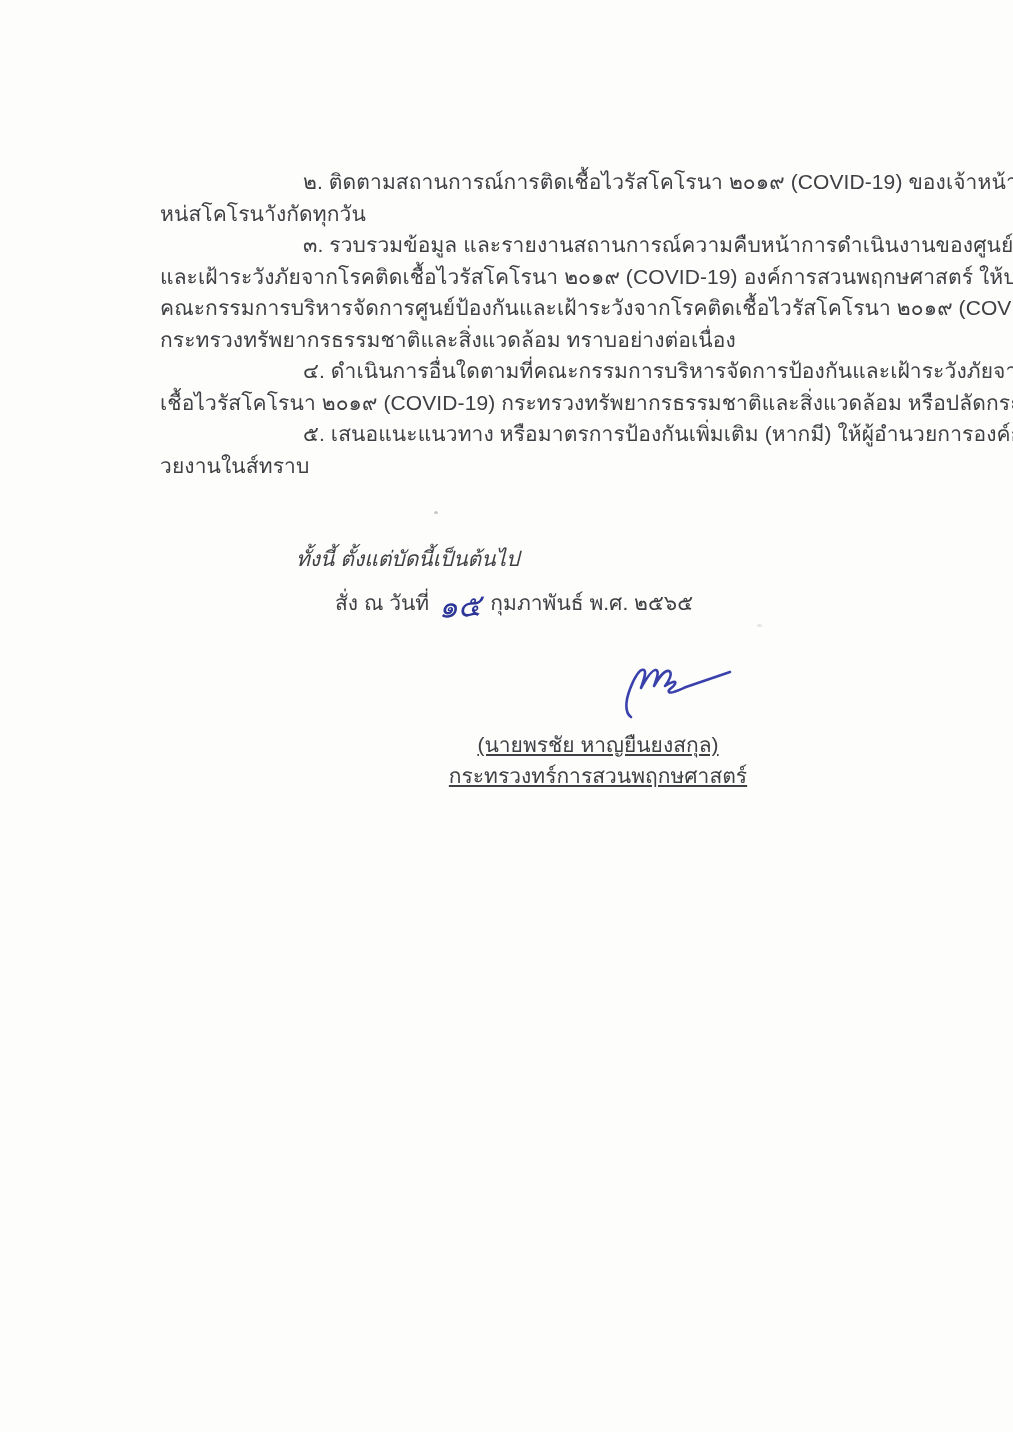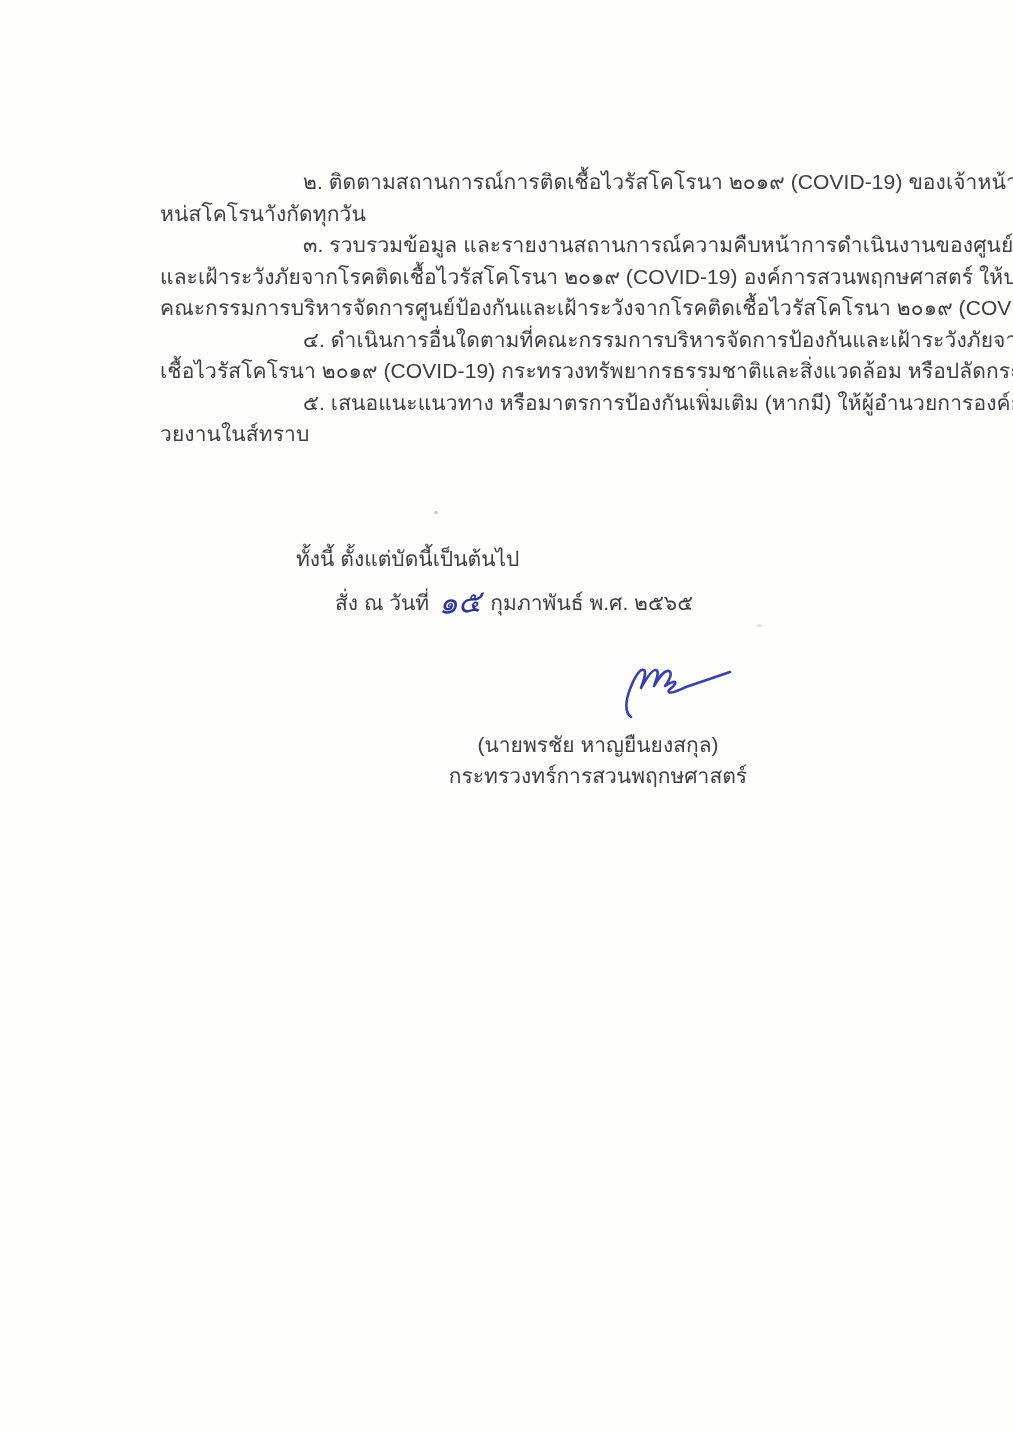--- a/index.html
+++ b/index.html
@@ -32,46 +32,48 @@
   .body-line.indent {
     padding-left: 143px;
   }
   .closing-line {
     position: absolute;
     left: 296px;
     top: 543px;
     font-size: 21px;
     line-height: 31px;
     white-space: nowrap;
+    font-style: italic;
   }
   .order-date-line {
     position: absolute;
     left: 335px;
     top: 586px;
     font-size: 21px;
     line-height: 34px;
     white-space: nowrap;
     display: flex;
-    align-items: flex-start;
+    align-items: flex-end;
   }
   .handwritten-date {
     display: inline-block;
     color: #2b3697;
     font-size: 31px;
     line-height: 30px;
     margin: 0 9px;
     transform: rotate(-3deg) translateY(2px);
     font-style: italic;
   }
   .signature-area {
     position: absolute;
     left: 413px;
     top: 660px;
     width: 370px;
     text-align: center;
+    text-decoration: underline;
   }
   .signature-scribble {
     position: relative;
     left: 78px;
     width: 120px;
     height: 60px;
     margin: 0 auto 10px auto;
   }
   .signer-block {
     margin-top: 0;
@@ -102,20 +104,21 @@
 <body>
 
 <div class="page">
 
   <div class="body-text">
     <div class="body-line indent">๒. ติดตามสถานการณ์การติดเชื้อไวรัสโคโรนา ๒๐๑๙ (COVID-19) ของเจ้าหน้าที่</div>
     <div class="body-line">หน่สโคโรนาังกัดทุกวัน</div>
     <div class="body-line indent">๓. รวบรวมข้อมูล และรายงานสถานการณ์ความคืบหน้าการดำเนินงานของศูนย์ป้องกัน</div>
     <div class="body-line">และเฝ้าระวังภัยจากโรคติดเชื้อไวรัสโคโรนา ๒๐๑๙ (COVID-19) องค์การสวนพฤกษศาสตร์ ให้ประธาน</div>
     <div class="body-line">คณะกรรมการบริหารจัดการศูนย์ป้องกันและเฝ้าระวังจากโรคติดเชื้อไวรัสโคโรนา ๒๐๑๙ (COVID-19)</div>
+    <div class="body-line">กระทรวงทรัพยากรธรรมชาติและสิ่งแวดล้อม ทราบอย่างต่อเนื่อง</div>
     <div class="body-line indent">๔. ดำเนินการอื่นใดตามที่คณะกรรมการบริหารจัดการป้องกันและเฝ้าระวังภัยจากโรคติด</div>
     <div class="body-line">เชื้อไวรัสโคโรนา ๒๐๑๙ (COVID-19) กระทรวงทรัพยากรธรรมชาติและสิ่งแวดล้อม หรือปลัดกระทรวง</div>
     <div class="body-line indent">๕. เสนอแนะแนวทาง หรือมาตรการป้องกันเพิ่มเติม (หากมี) ให้ผู้อำนวยการองค์การสวน</div>
     <div class="body-line">วยงานในส์ทราบ</div>
   </div>
 
   <div class="closing-line">ทั้งนี้ ตั้งแต่บัดนี้เป็นต้นไป</div>
 
   <div class="order-date-line">
     <span>สั่ง  ณ  วันที่</span>

